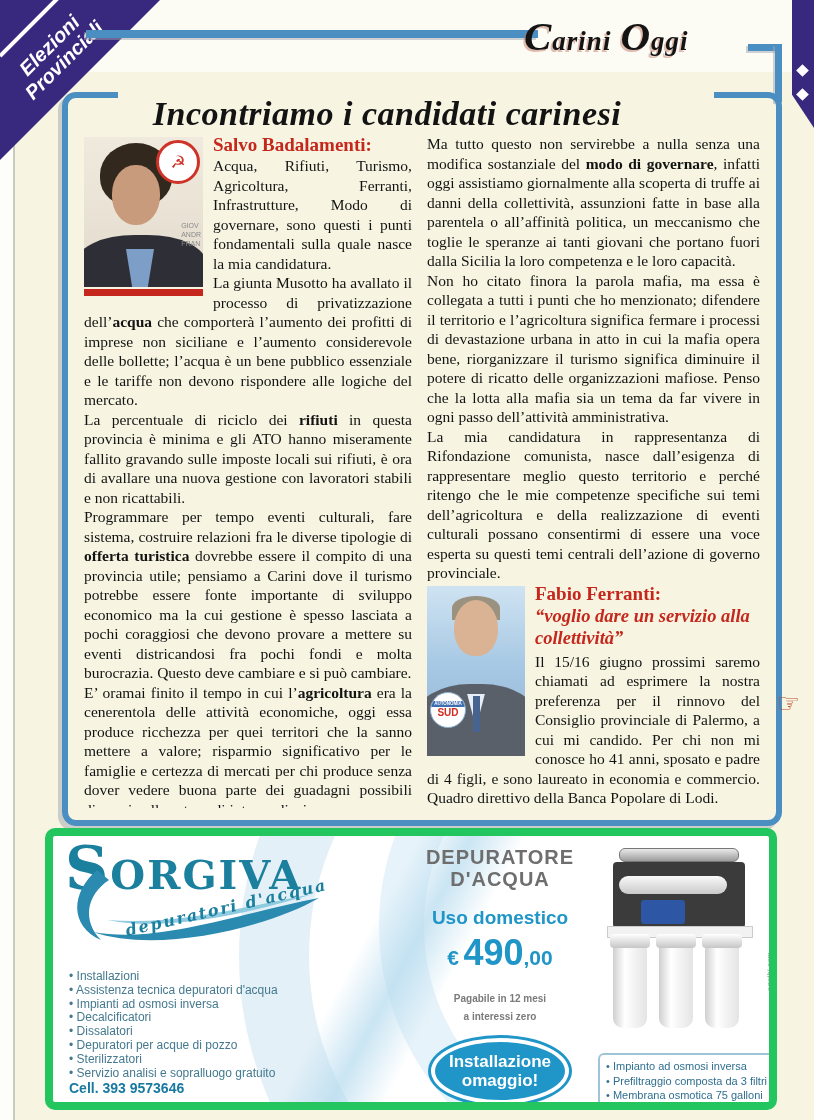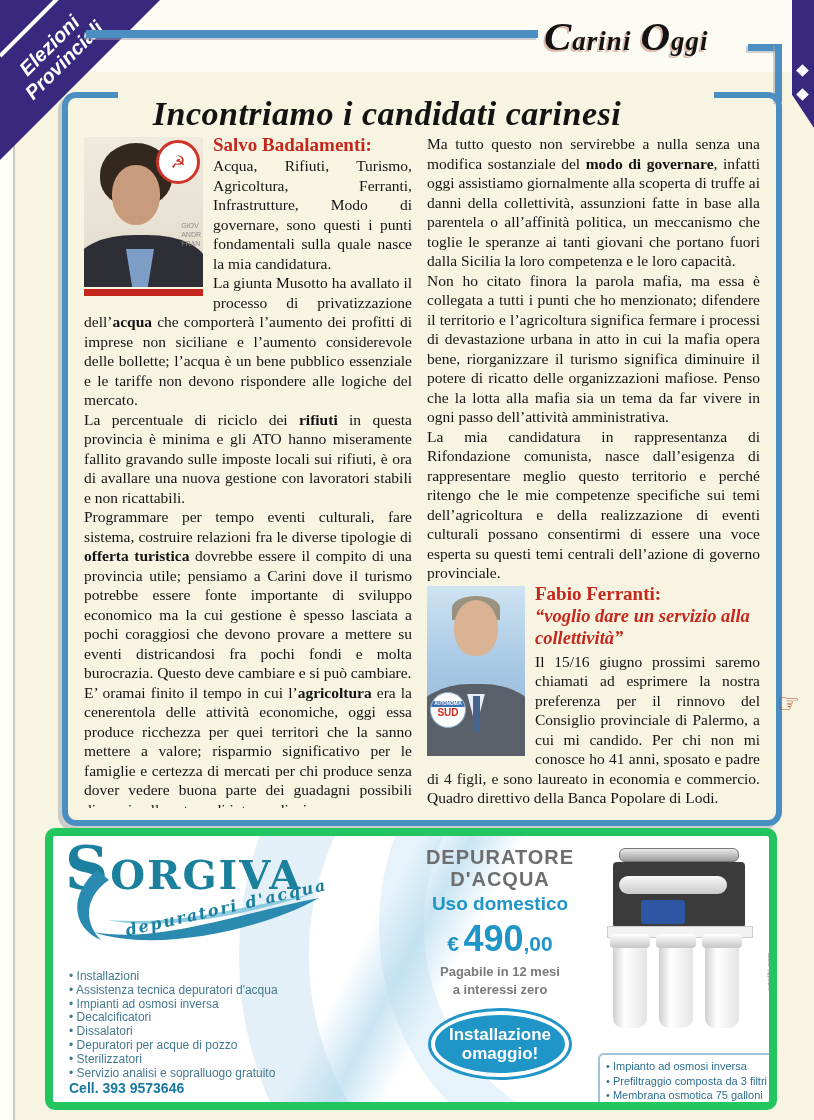--- a/index.html
+++ b/index.html
@@ -19,21 +19,21 @@
           transform:rotate(-45deg);transform-origin:0 50%;}
   .corner-text{position:absolute;top:32px;left:-28px;width:170px;text-align:center;
           transform:rotate(-45deg);color:#fff;font:italic 700 20px/21px "Liberation Sans",sans-serif;}
   
   .tab{position:absolute;right:0;top:0;width:22px;height:128px;background:var(--purple);
        clip-path:polygon(0 0,100% 0,100% 100%,0 74%);}
   .tab .d1,.tab .d2{position:absolute;left:6px;width:9px;height:9px;background:#fff;transform:rotate(45deg);}
   .tab .d1{top:66px}.tab .d2{top:90px}
   
   .rule{position:absolute;left:86px;top:30px;width:452px;height:8px;background:var(--blue);box-shadow:-2px 2px 0 var(--shad);}
-  .masthead{position:absolute;top:12px;left:544px;white-space:nowrap;font-family:"Liberation Serif",serif;
+  .masthead{position:absolute;top:12px;left:524px;white-space:nowrap;font-family:"Liberation Serif",serif;
             font-style:italic;font-weight:bold;color:#141414;text-shadow:-2px 2px 0 rgba(190,110,90,.45);}
   .mw{font-size:27px;display:inline-block;margin-right:9px;letter-spacing:1px;}
   .mw::first-letter{font-size:41px;}
   .brk-h{position:absolute;left:748px;top:44px;width:34px;height:7px;background:var(--blue);box-shadow:-2px 2px 0 var(--shad);}
   .brk-v{position:absolute;left:775px;top:44px;width:7px;height:58px;background:var(--blue);box-shadow:-2px 2px 0 var(--shad);}
   
   .frame{position:absolute;left:62px;top:92px;width:708px;height:722px;border:6px solid var(--blue);
          border-radius:14px;box-shadow:-4px 4px 0 var(--shad);}
   .frame-mask{position:absolute;left:118px;top:88px;width:596px;height:16px;background:var(--cream);z-index:3;}
   .title{position:absolute;left:0;right:40px;top:84px;text-align:center;z-index:5;
@@ -83,24 +83,24 @@
   .sorg-name .sS{font-size:60px;}
   .sorg-tag{position:absolute;left:58px;top:58px;transform:rotate(-13deg);color:var(--teal);
             font:italic 700 16px "DejaVu Serif",serif;letter-spacing:2px;}
   .sorg-wave{position:absolute;left:2px;top:30px;}
   .services{position:absolute;left:16px;top:134px;margin:0;padding:0;list-style:none;z-index:2;
             font:12px/13.8px "Liberation Sans",sans-serif;color:#44798e;}
   .services li::before{content:"• ";color:#44798e;}
   .phone{position:absolute;left:16px;top:244px;font:700 14px "Liberation Sans",sans-serif;color:#1779a0;z-index:2;}
   .offer{position:absolute;left:352px;top:10px;width:190px;text-align:center;z-index:2;}
   .of-t{font-weight:700;font-size:20px;line-height:22px;color:#6e6e6e;letter-spacing:1px;}
-  .of-sub{font-weight:700;font-size:19px;line-height:24px;color:var(--adblue);margin-top:2px;}
+  .of-sub{font-weight:700;font-size:19px;line-height:24px;color:var(--adblue);margin-top:16px;}
   .of-price{color:var(--adblue);font-weight:700;margin-top:2px;}
   .of-eur{font-size:21px;}.of-num{font-size:36px;}.of-cent{font-size:21px;}
-  .of-pay{font-weight:700;font-size:13px;line-height:18px;color:#7a7a7a;margin-top:3px;}
+  .of-pay{font-weight:700;font-size:10px;line-height:18px;color:#7a7a7a;margin-top:16px;}
   .oval{display:inline-block;margin-top:12px;background:var(--adblue);color:#fff;border:4px solid #fff;
         box-shadow:0 0 0 3px var(--adblue);border-radius:50%;padding:10px 14px;
         font-weight:700;font-size:17px;line-height:19px;}
   .product{position:absolute;left:552px;top:6px;width:158px;height:192px;background:#fff;z-index:2;}
   .uvlamp{position:absolute;left:14px;top:6px;width:118px;height:12px;border-radius:6px;
           background:linear-gradient(#e9e9e9,#9c9c9c);border:1px solid #777;}
   .machine{position:absolute;left:8px;top:20px;width:132px;height:66px;background:#3b3b3b;border-radius:4px;}
   .membrane{position:absolute;left:6px;top:14px;width:108px;height:18px;border-radius:9px;
             background:linear-gradient(#fafafa,#c9c9c9);}
   .pump{position:absolute;left:28px;top:38px;width:44px;height:24px;background:#2d57a5;border-radius:3px;}

